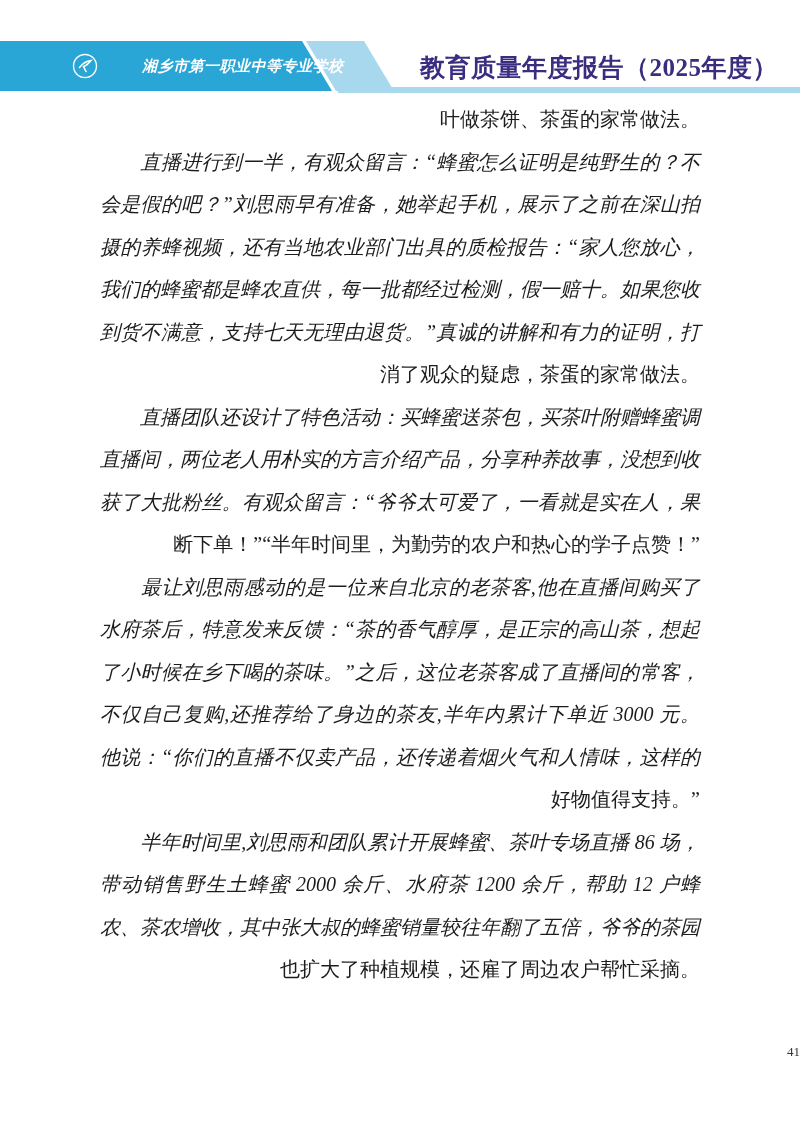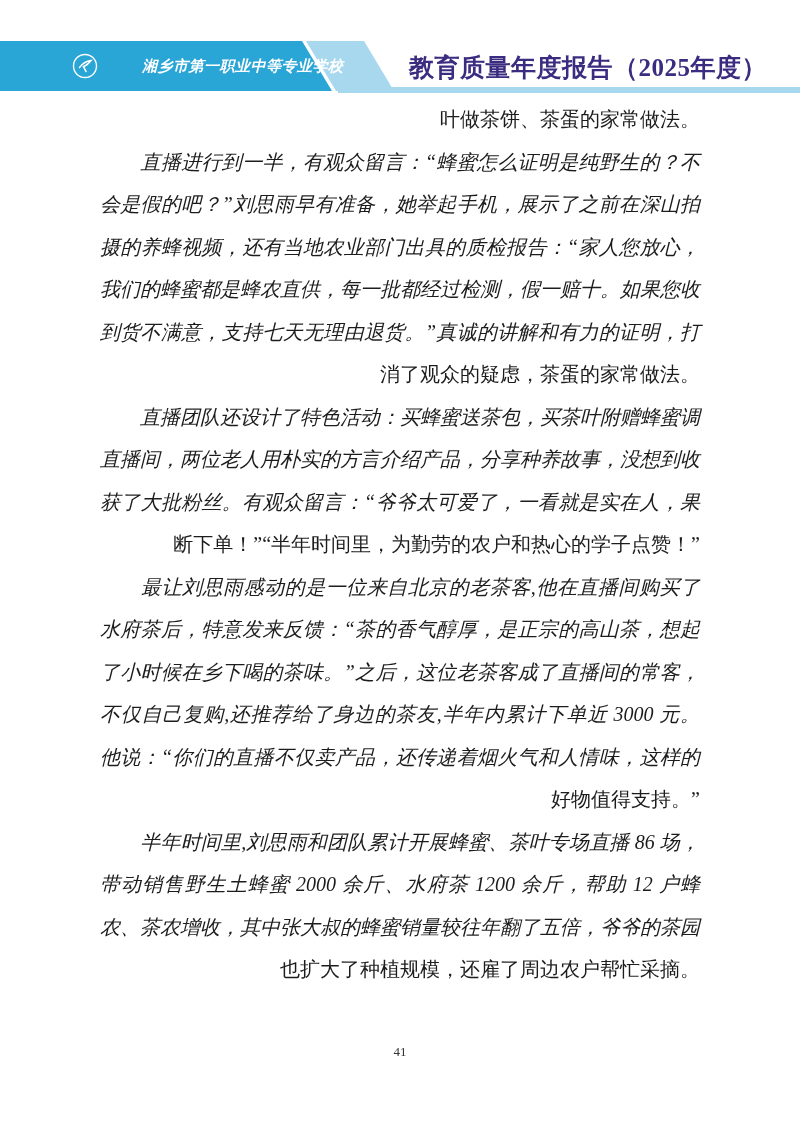--- a/index.html
+++ b/index.html
@@ -48,21 +48,21 @@
     font-weight: bold;
     font-style: italic;
     letter-spacing: 0.5px;
     white-space: nowrap;
     margin-left: 36px;
   }
   .report-title {
     position: absolute;
     left: 398px; top: 51px;
     width: 380px;
-    text-align: center;
+    text-align: right;
     color: #3b2c80;
     font-size: 25px;
     font-weight: bold;
     letter-spacing: 0.5px;
     white-space: nowrap;
   }
 
   
   .doc-body {
     position: absolute;
@@ -82,21 +82,21 @@
     text-align-last: justify;
     text-justify: inter-character;
     font-style: italic;
   }
 
   
   .page-number {
     position: absolute;
     left: 0; top: 1044px;
     width: 800px;
-    text-align: center;
+    text-align: right;
     font-size: 13px;
     color: #333333;
   }
 </style>
 </head>
 <body>
 
 <div class="page">
 
   <div>

